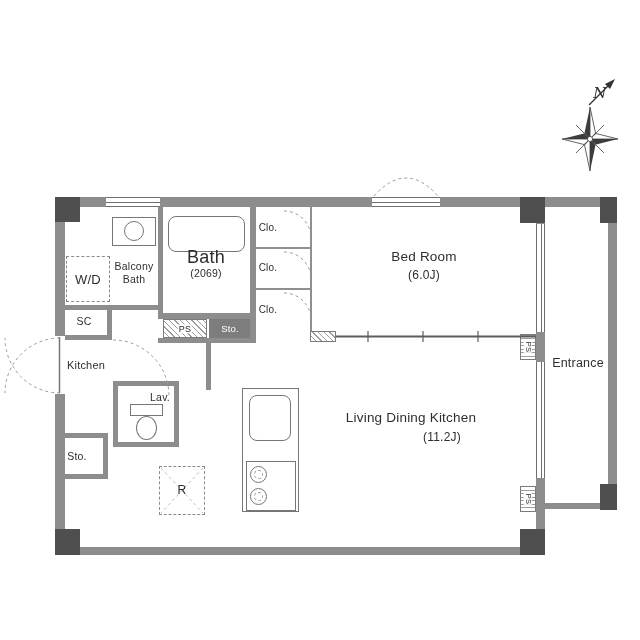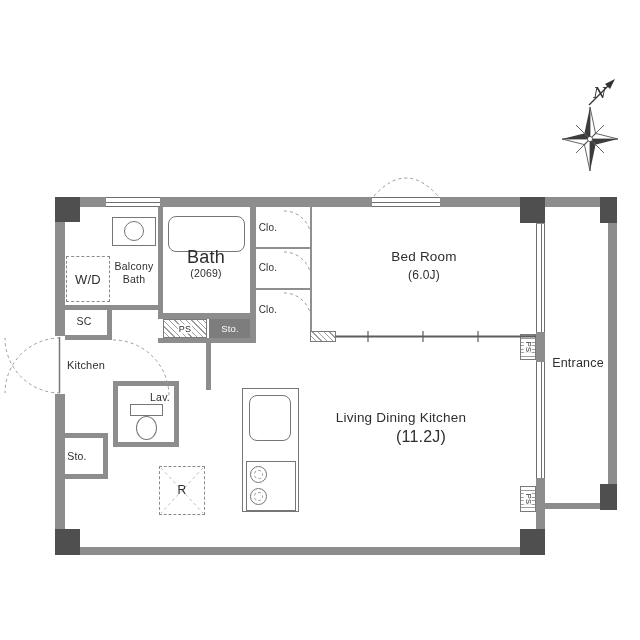--- a/index.html
+++ b/index.html
@@ -163,18 +163,18 @@
 
   <div class="lbl" style="left:182px;top:490px;font-size:12px">R</div>
 
   <div class="lbl" style="left:268px;top:228px;font-size:10px">Clo.</div>
   <div class="lbl" style="left:268px;top:268px;font-size:10px">Clo.</div>
   <div class="lbl" style="left:268px;top:310px;font-size:10px">Clo.</div>
 
   <div class="lbl" style="left:424px;top:257px;font-size:13.5px">Bed Room</div>
   <div class="lbl" style="left:424px;top:275px;font-size:12px">(6.0J)</div>
 
-  <div class="lbl" style="left:401px;top:418px;font-size:13.5px">Living Dining Kitchen</div>
-  <div class="lbl" style="left:421px;top:437px;font-size:16px">(11.2J)</div>
+  <div class="lbl" style="left:411px;top:418px;font-size:13.5px">Living Dining Kitchen</div>
+  <div class="lbl" style="left:442px;top:437px;font-size:12px">(11.2J)</div>
 
   <div class="lbl" style="left:578px;top:363px;font-size:12.5px">Entrance</div>
 
 </div>
 
 </body></html>

